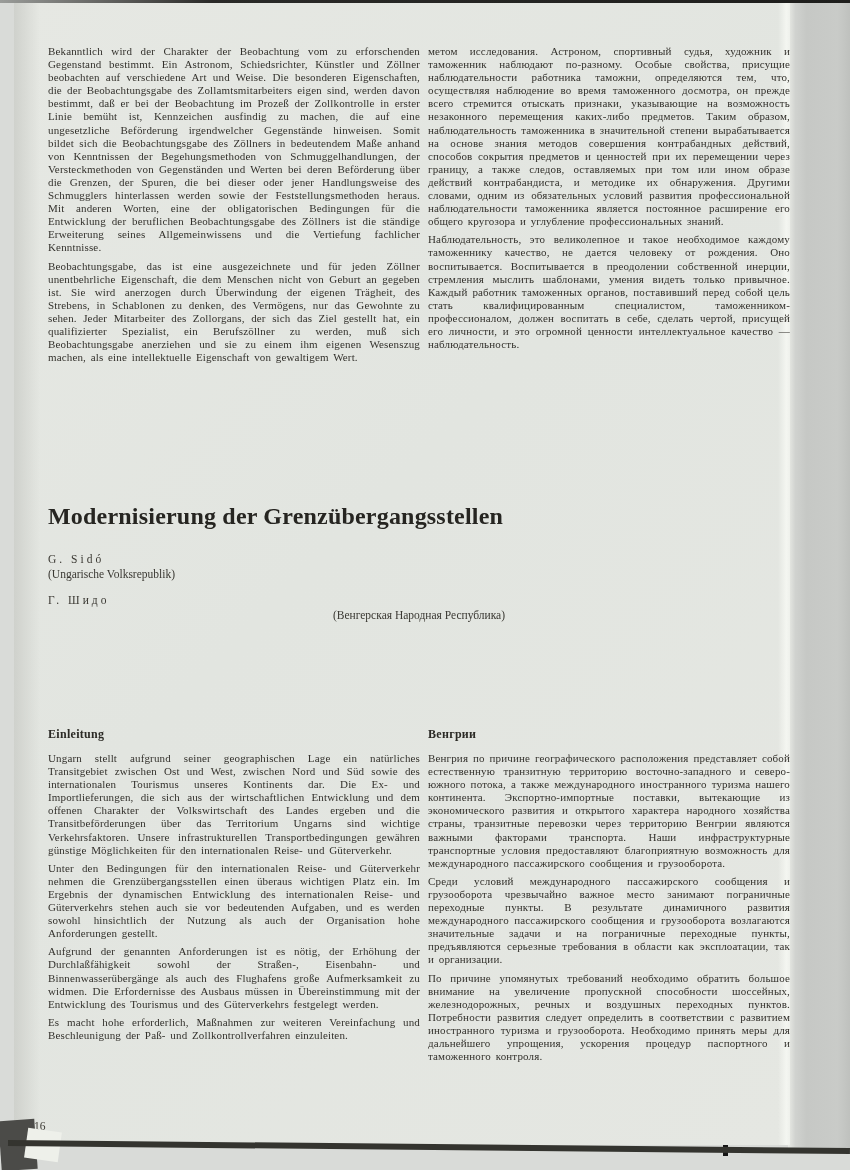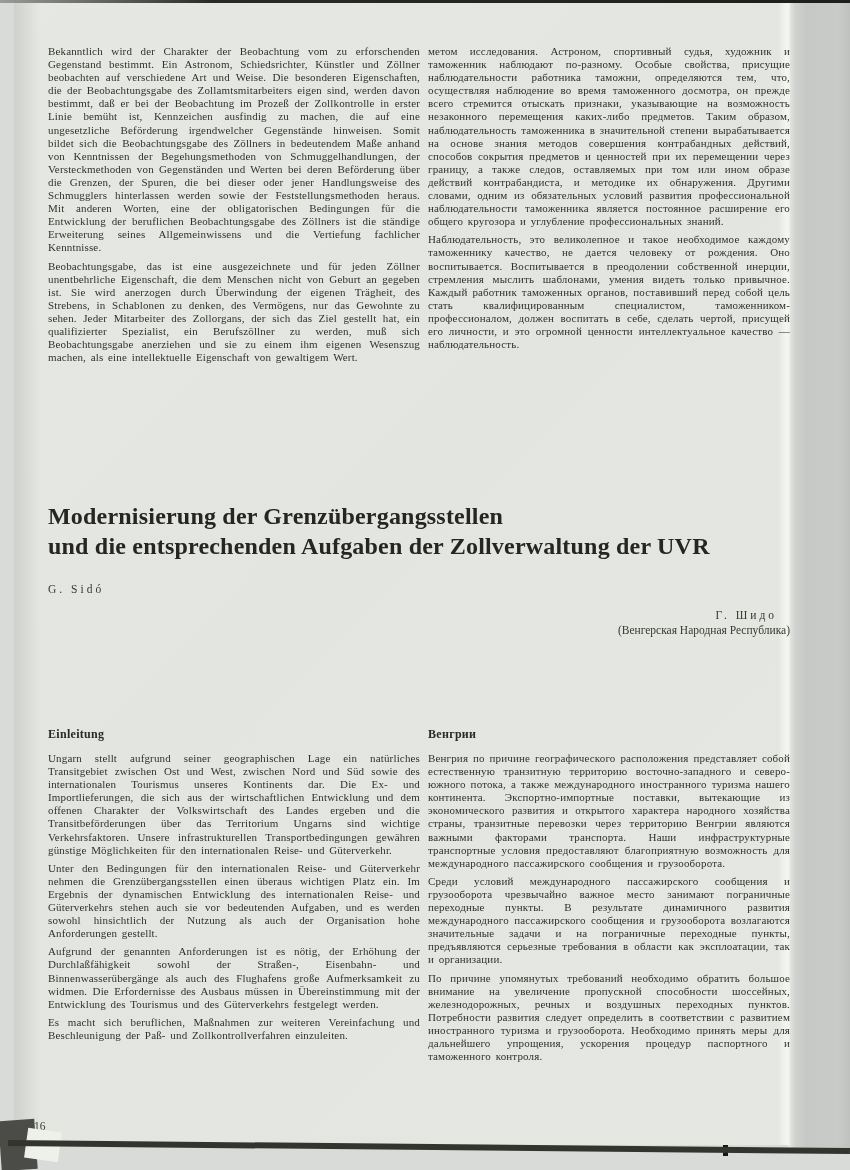--- a/index.html
+++ b/index.html
@@ -112,28 +112,27 @@
     font-weight: bold;
     text-align: right;
     color: #262521;
     letter-spacing: 0.2px;
   }
   .title-ru span { display: block; }
   .author-ru {
     margin-top: 14px;
     font-size: 11.5px;
     letter-spacing: 3px;
-    text-align: right;
     padding-right: 13px;
     color: #3a3832;
   }
   .affil-ru {
     margin-top: 3px;
     font-size: 11.5px;
-    text-align: right;
+    text-align: center;
     color: #3a3832;
   }
 
   .cols-intro { position: absolute; top: 724px; left: 34px; width: 742px; }
   .section-heading {
     font-size: 12px;
     font-weight: bold;
     margin: 0 0 10px 0;
     color: #2b2a25;
     letter-spacing: 0.3px;
@@ -167,36 +166,36 @@
       </div>
       <div class="col-right body-text" lang="ru">
         <p>метом исследования. Астроном, спортивный судья, художник и таможенник наблюдают по-разному. Особые свойства, присущие наблюдательности работника таможни, определяются тем, что, осуществляя наблюдение во время таможенного досмотра, он прежде всего стремится отыскать признаки, указывающие на возможность незаконного перемещения каких-либо предметов. Таким образом, наблюдательность таможенника в значительной степени вырабатывается на основе знания методов совершения контрабандных действий, способов сокрытия предметов и ценностей при их перемещении через границу, а также следов, оставляемых при том или ином образе действий контрабандиста, и методике их обнаружения. Другими словами, одним из обязательных условий развития профессиональной наблюдательности таможенника является постоянное расширение его общего кругозора и углубление профессиональных знаний.</p>
         <p>Наблюдательность, это великолепное и такое необходимое каждому таможеннику качество, не дается человеку от рождения. Оно воспитывается. Воспитывается в преодолении собственной инерции, стремления мыслить шаблонами, умения видеть только привычное. Каждый работник таможенных органов, поставивший перед собой цель стать квалифицированным специалистом, таможенником-профессионалом, должен воспитать в себе, сделать чертой, присущей его личности, и это огромной ценности интеллектуальное качество — наблюдательность.</p>
       </div>
     </div>
 
     <div class="article-head">
       <h1 class="title-de" lang="de">
         <span>Modernisierung der Grenzübergangsstellen</span>
-        <span>und die entsprechenden Aufgaben der Zollverwaltung der UVR</span>
       </h1>
       <div class="author-de">G. Sidó</div>
+      <div class="affil-de">(Ungarische Volksrepublik)</div>
 
       <div class="author-ru">Г. Шидо</div>
       <div class="affil-ru">(Венгерская Народная Республика)</div>
     </div>
 
     <div class="cols-intro">
       <div class="col-left" lang="de">
         <h3 class="section-heading">Einleitung</h3>
         <div class="body-text">
           <p>Ungarn stellt aufgrund seiner geographischen Lage ein natürliches Transitgebiet zwischen Ost und West, zwischen Nord und Süd sowie des internationalen Tourismus unseres Kontinents dar. Die Ex- und Importlieferungen, die sich aus der wirtschaftlichen Entwicklung und dem offenen Charakter der Volkswirtschaft des Landes ergeben und die Transitbeförderungen über das Territorium Ungarns sind wichtige Verkehrsfaktoren. Unsere infrastrukturellen Transportbedingungen gewähren günstige Möglichkeiten für den internationalen Reise- und Güterverkehr.</p>
           <p>Unter den Bedingungen für den internationalen Reise- und Güterverkehr nehmen die Grenzübergangsstellen einen überaus wichtigen Platz ein. Im Ergebnis der dynamischen Entwicklung des internationalen Reise- und Güterverkehrs stehen auch sie vor bedeutenden Aufgaben, und es werden sowohl hinsichtlich der Nutzung als auch der Organisation hohe Anforderungen gestellt.</p>
           <p>Aufgrund der genannten Anforderungen ist es nötig, der Erhöhung der Durchlaßfähigkeit sowohl der Straßen-, Eisenbahn- und Binnenwasserübergänge als auch des Flughafens große Aufmerksamkeit zu widmen. Die Erfordernisse des Ausbaus müssen in Übereinstimmung mit der Entwicklung des Tourismus und des Güterverkehrs festgelegt werden.</p>
-          <p>Es macht sich beruflichen, Maßnahmen zur weiteren Vereinfachung und Beschleunigung der Paß- und Zollkontrollverfahren einzuleiten.</p>
+          <p>Es macht hohe erforderlich, Maßnahmen zur weiteren Vereinfachung und Beschleunigung der Paß- und Zollkontrollverfahren einzuleiten.</p>
         </div>
       </div>
       <div class="col-right" lang="ru">
         <h3 class="section-heading">Венгрии</h3>
         <div class="body-text">
           <p>Венгрия по причине географического расположения представляет собой естественную транзитную территорию восточно-западного и северо-южного потока, а также международного иностранного туризма нашего континента. Экспортно-импортные поставки, вытекающие из экономического развития и открытого характера народного хозяйства страны, транзитные перевозки через территорию Венгрии являются важными факторами транспорта. Наши инфраструктурные транспортные условия предоставляют благоприятную возможность для международного пассажирского сообщения и грузооборота.</p>
           <p>Среди условий международного пассажирского сообщения и грузооборота чрезвычайно важное место занимают пограничные переходные пункты. В результате динамичного развития международного пассажирского сообщения и грузооборота возлагаются значительные задачи и на пограничные переходные пункты, предъявляются серьезные требования в области как эксплоатации, так и организации.</p>
           <p>По причине упомянутых требований необходимо обратить большое внимание на увеличение пропускной способности шоссейных, железнодорожных, речных и воздушных переходных пунктов. Потребности развития следует определить в соответствии с развитием иностранного туризма и грузооборота. Необходимо принять меры для дальнейшего упрощения, ускорения процедур паспортного и таможенного контроля.</p>
         </div>
       </div>

